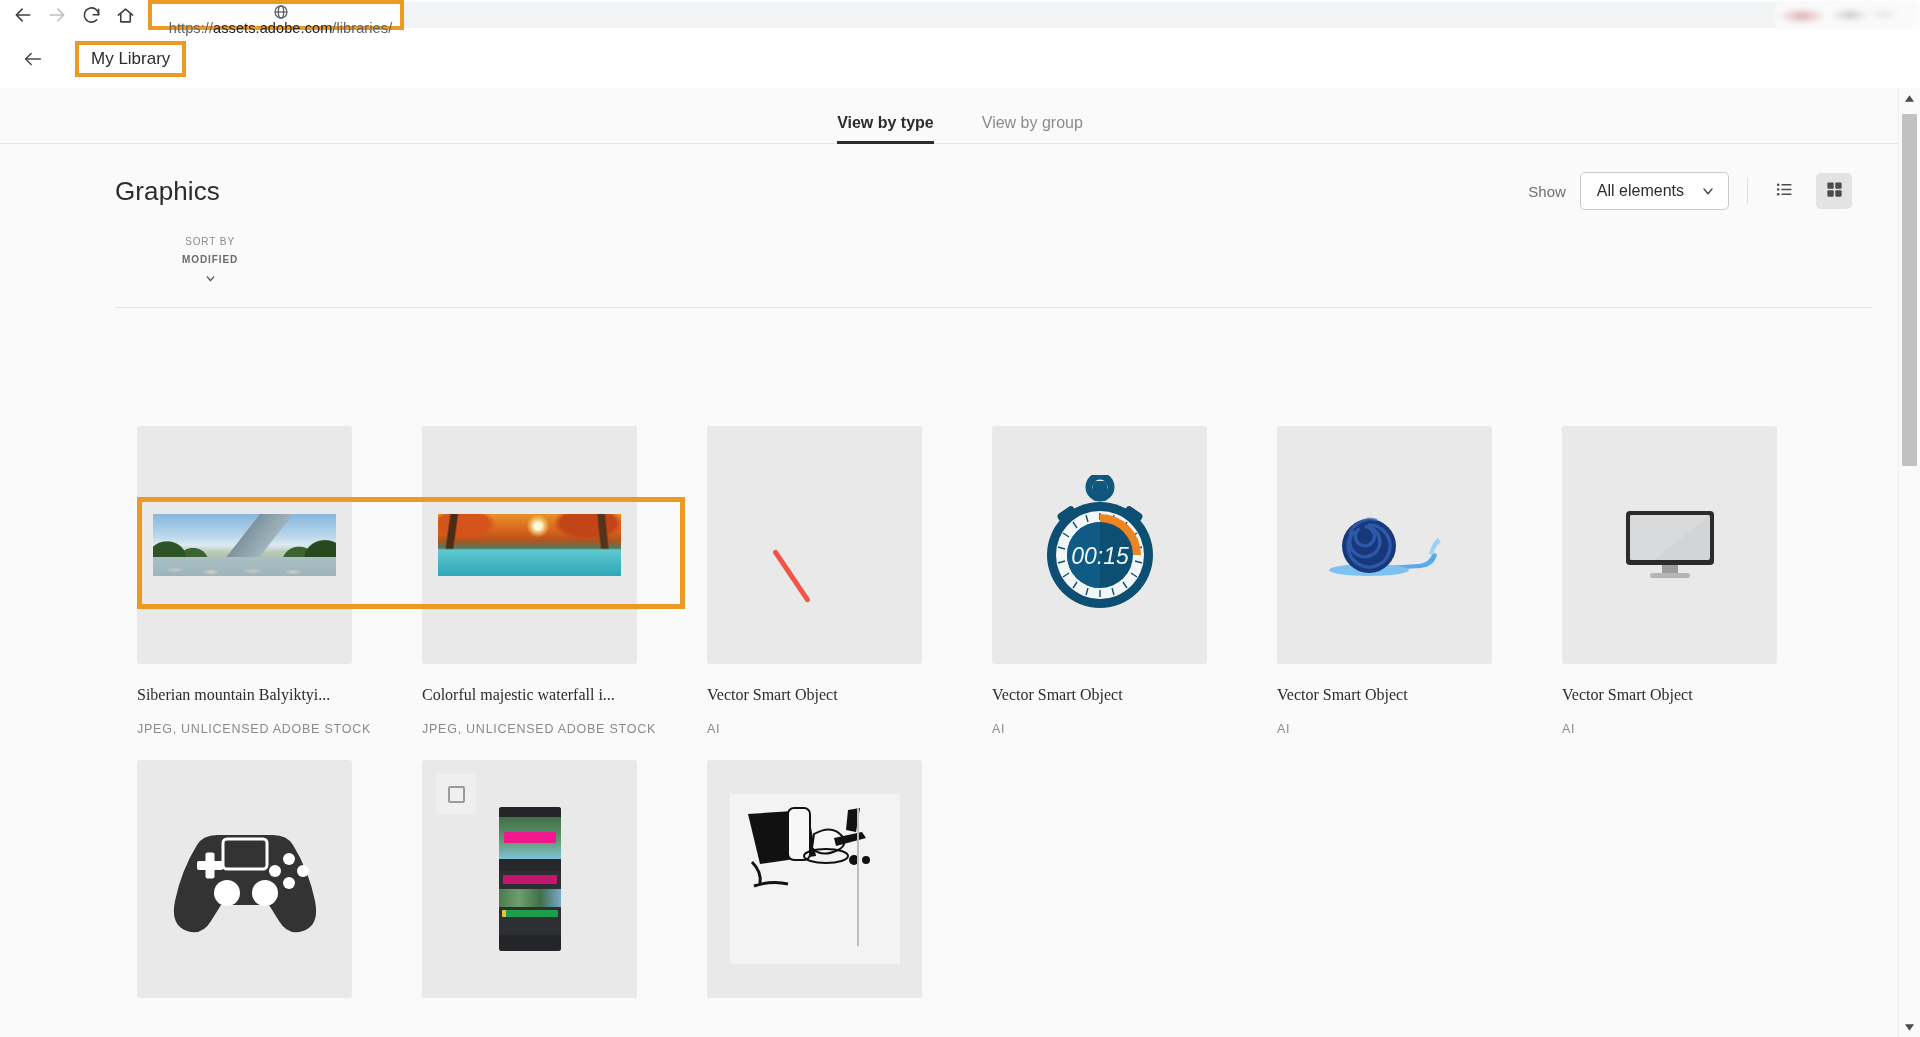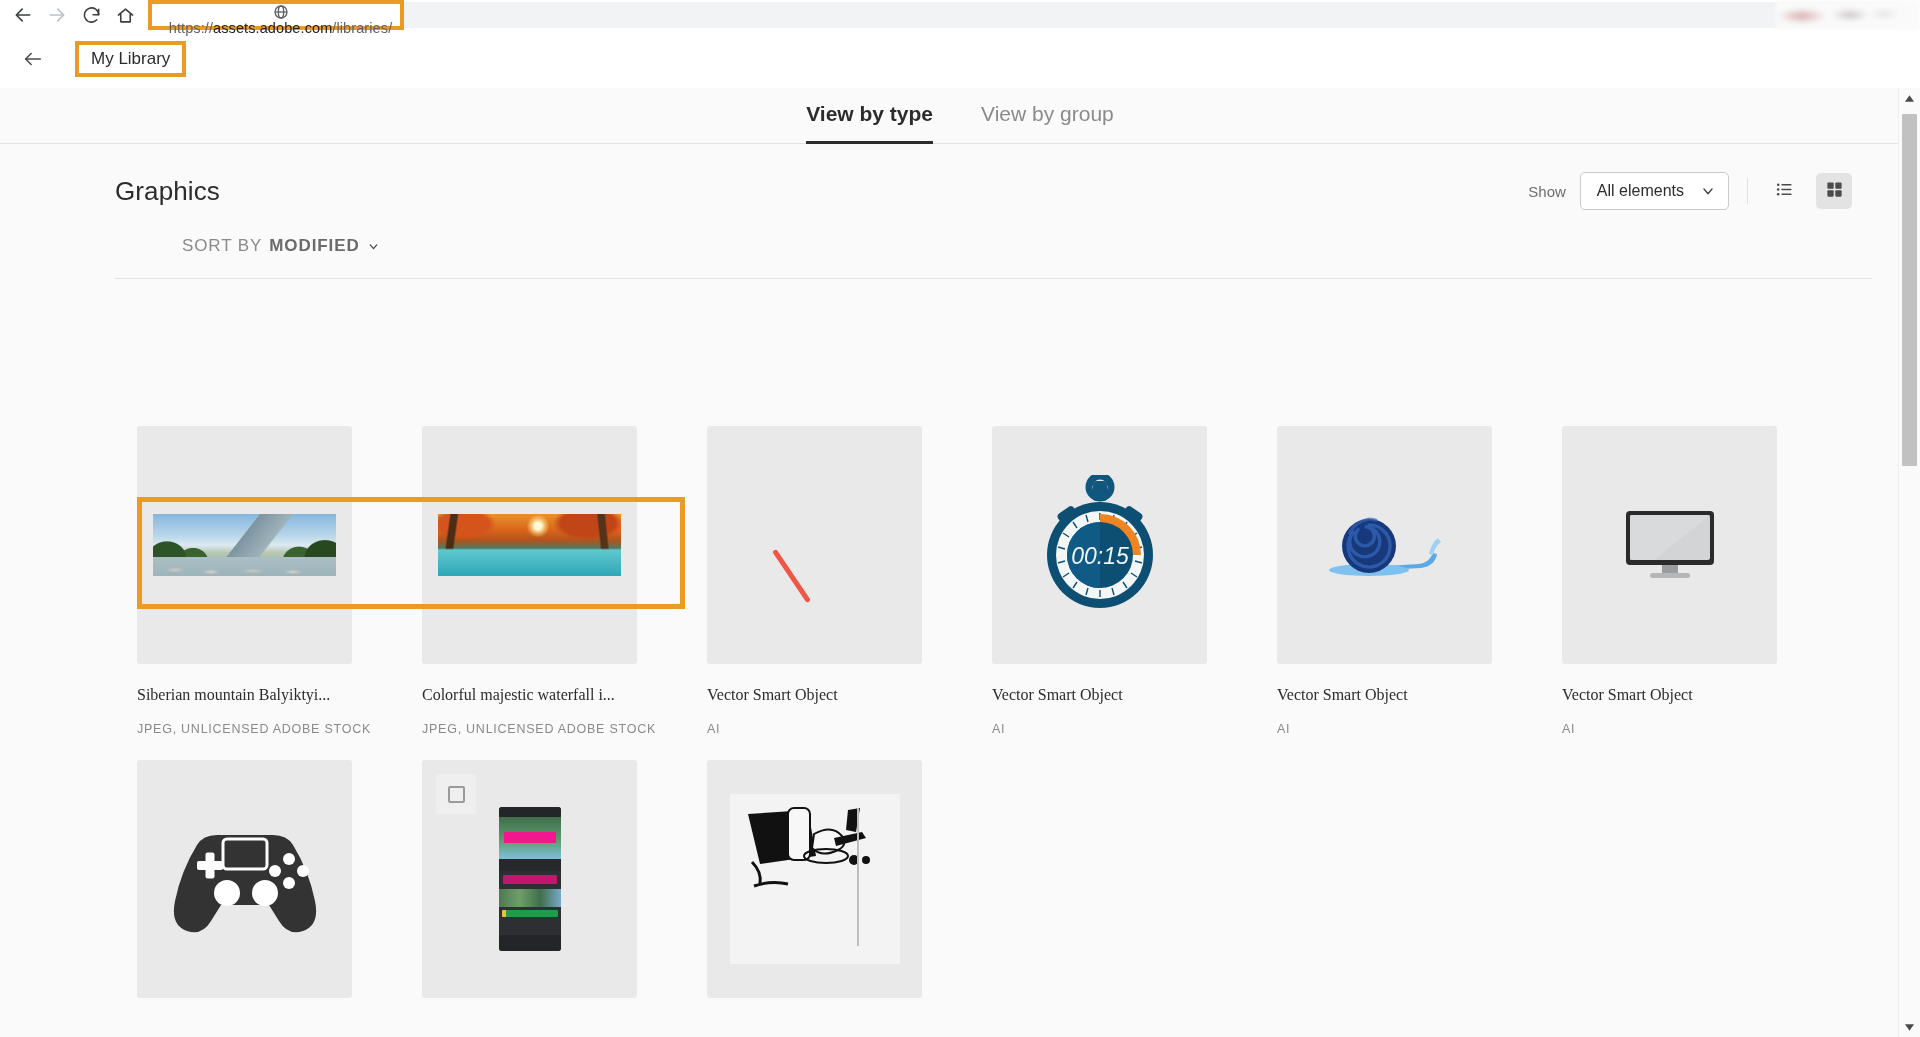--- a/index.html
+++ b/index.html
@@ -122,23 +122,23 @@
   .tabs-row {
     height: 56px;
     display: flex;
     align-items: flex-end;
     justify-content: center;
     gap: 48px;
     border-bottom: 1px solid #e4e4e4;
     position: relative;
   }
   .tab {
-    font-size: 21px;
+    font-size: 16px;
     color: #8b8b8b;
-    padding-bottom: 17px;
+    padding-bottom: 11px;
     position: relative;
     white-space: nowrap;
   }
   .tab.active { color: #2c2c2c; font-weight: 600; }
   .tab.active::after {
     content: "";
     position: absolute;
     left: 0; right: 0; bottom: -1px;
     height: 3px;
     background: #2c2c2c;
@@ -184,22 +184,23 @@
   }
   .view-btn.active { background: #e3e3e3; }
 
   .sort-row {
     padding: 26px 0 0 182px;
     display: flex;
     align-items: center;
   }
   .sort-ctl {
     display: flex; align-items: center; gap: 7px;
-    font-size: 17px; letter-spacing: .9px;
+    font-size: 10px; letter-spacing: .9px;
     color: #8a8a8a;
+    flex-direction: column;
   }
   .sort-ctl b { color: #6b6b6b; font-weight: 700; }
 
   .sep-line {
     margin: 22px 48px 0 115px;
     height: 1px;
     background: #e4e4e4;
   }
 
   

